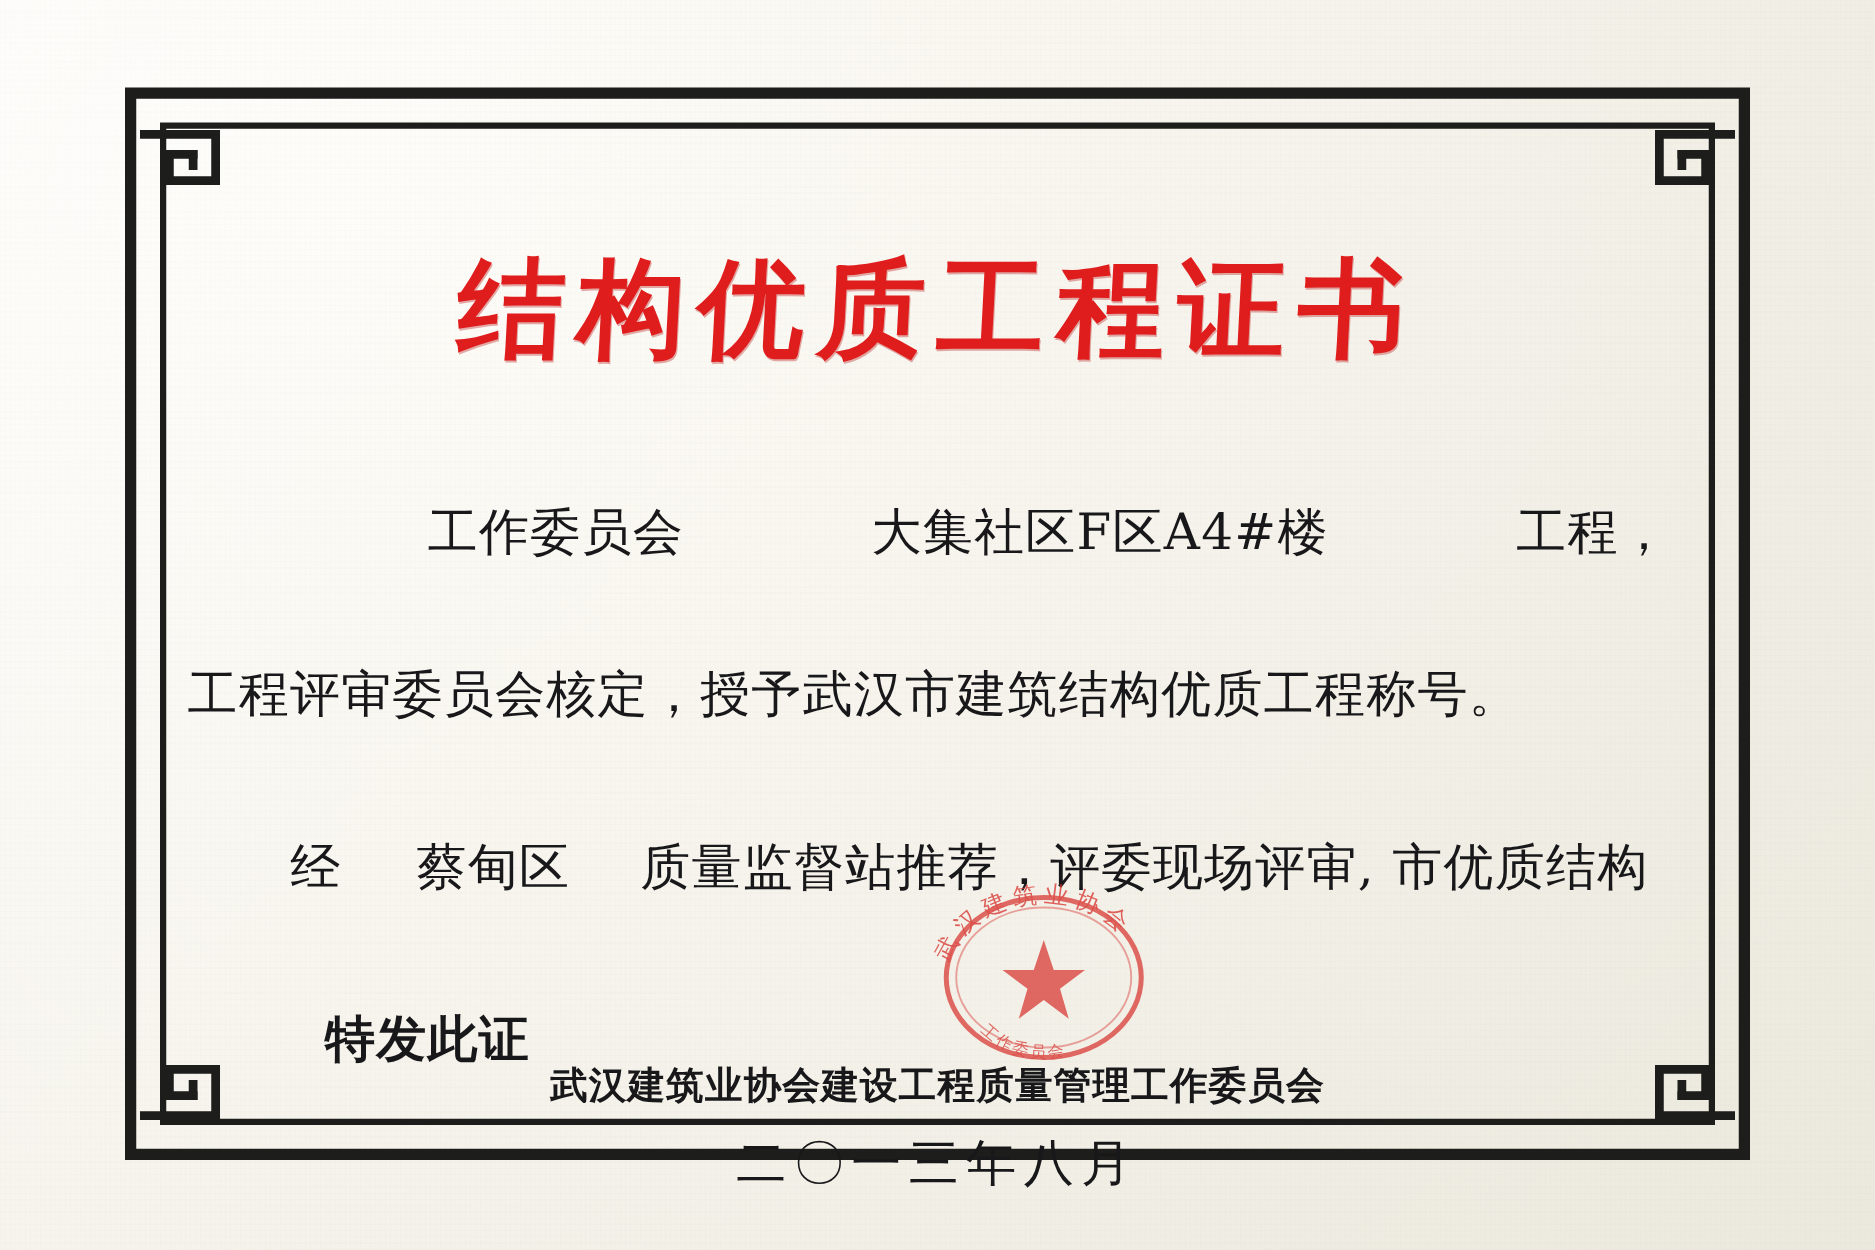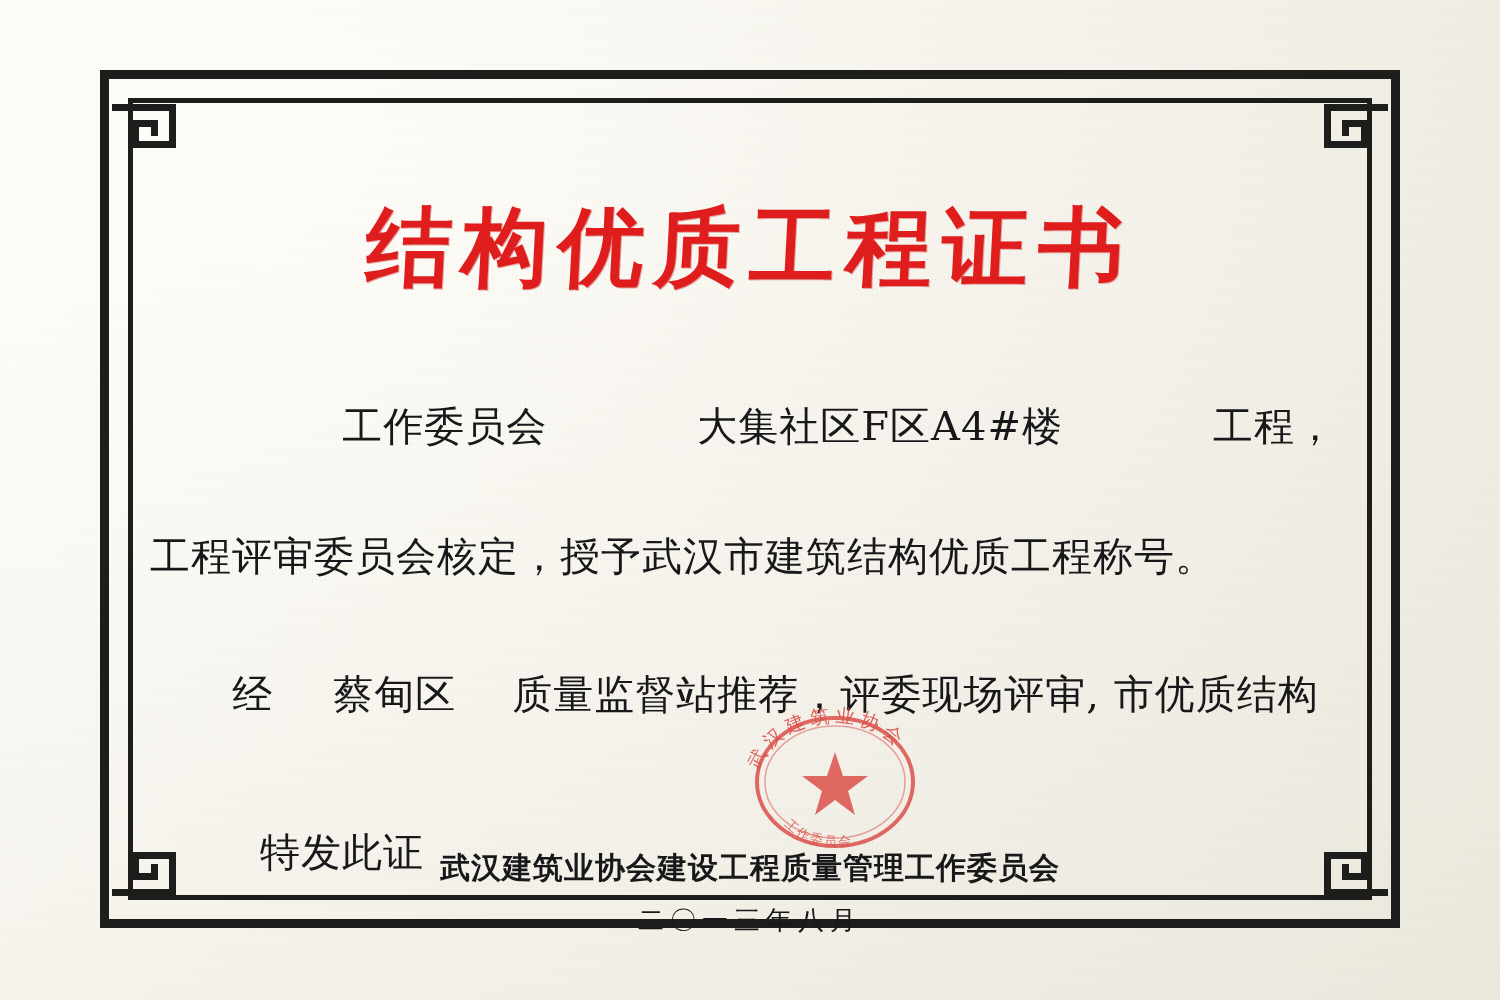--- a/index.html
+++ b/index.html
@@ -107,21 +107,21 @@
     font-size: 40px;
     color: #18181a;
     font-family: "DejaVu Serif", serif;
     letter-spacing: 1px;
     line-height: 1.55;
     white-space: pre;
   }
   .line1 { margin-top: 26px; }
   .line2 { margin-top: 14px; }
   .line3 { margin-top: 6px; }
-  .line4 { margin-top: 34px; margin-left: 110px; }
+  .line4 { margin-top: 14px; margin-left: 110px; font-weight: bold; }
 
   .underline-field {
     display: inline-block;
     min-width: 40px;
     text-align: left;
   }
 
   
   .seal {
     position: absolute;
@@ -143,21 +143,21 @@
   }
   .issuer {
     font-size: 30px;
     color: #18181a;
     font-family: "DejaVu Serif", serif;
     letter-spacing: 1px;
     margin-top: 28px;
     font-weight: bold;
   }
   .issue-date {
-    font-size: 26px;
+    font-size: 40px;
     color: #18181a;
     font-family: Liberation Serif, serif;
     letter-spacing: 6px;
     margin-top: 14px;
   }
 </style>
 </head>
 <body>
 
 <div id="certificate">

